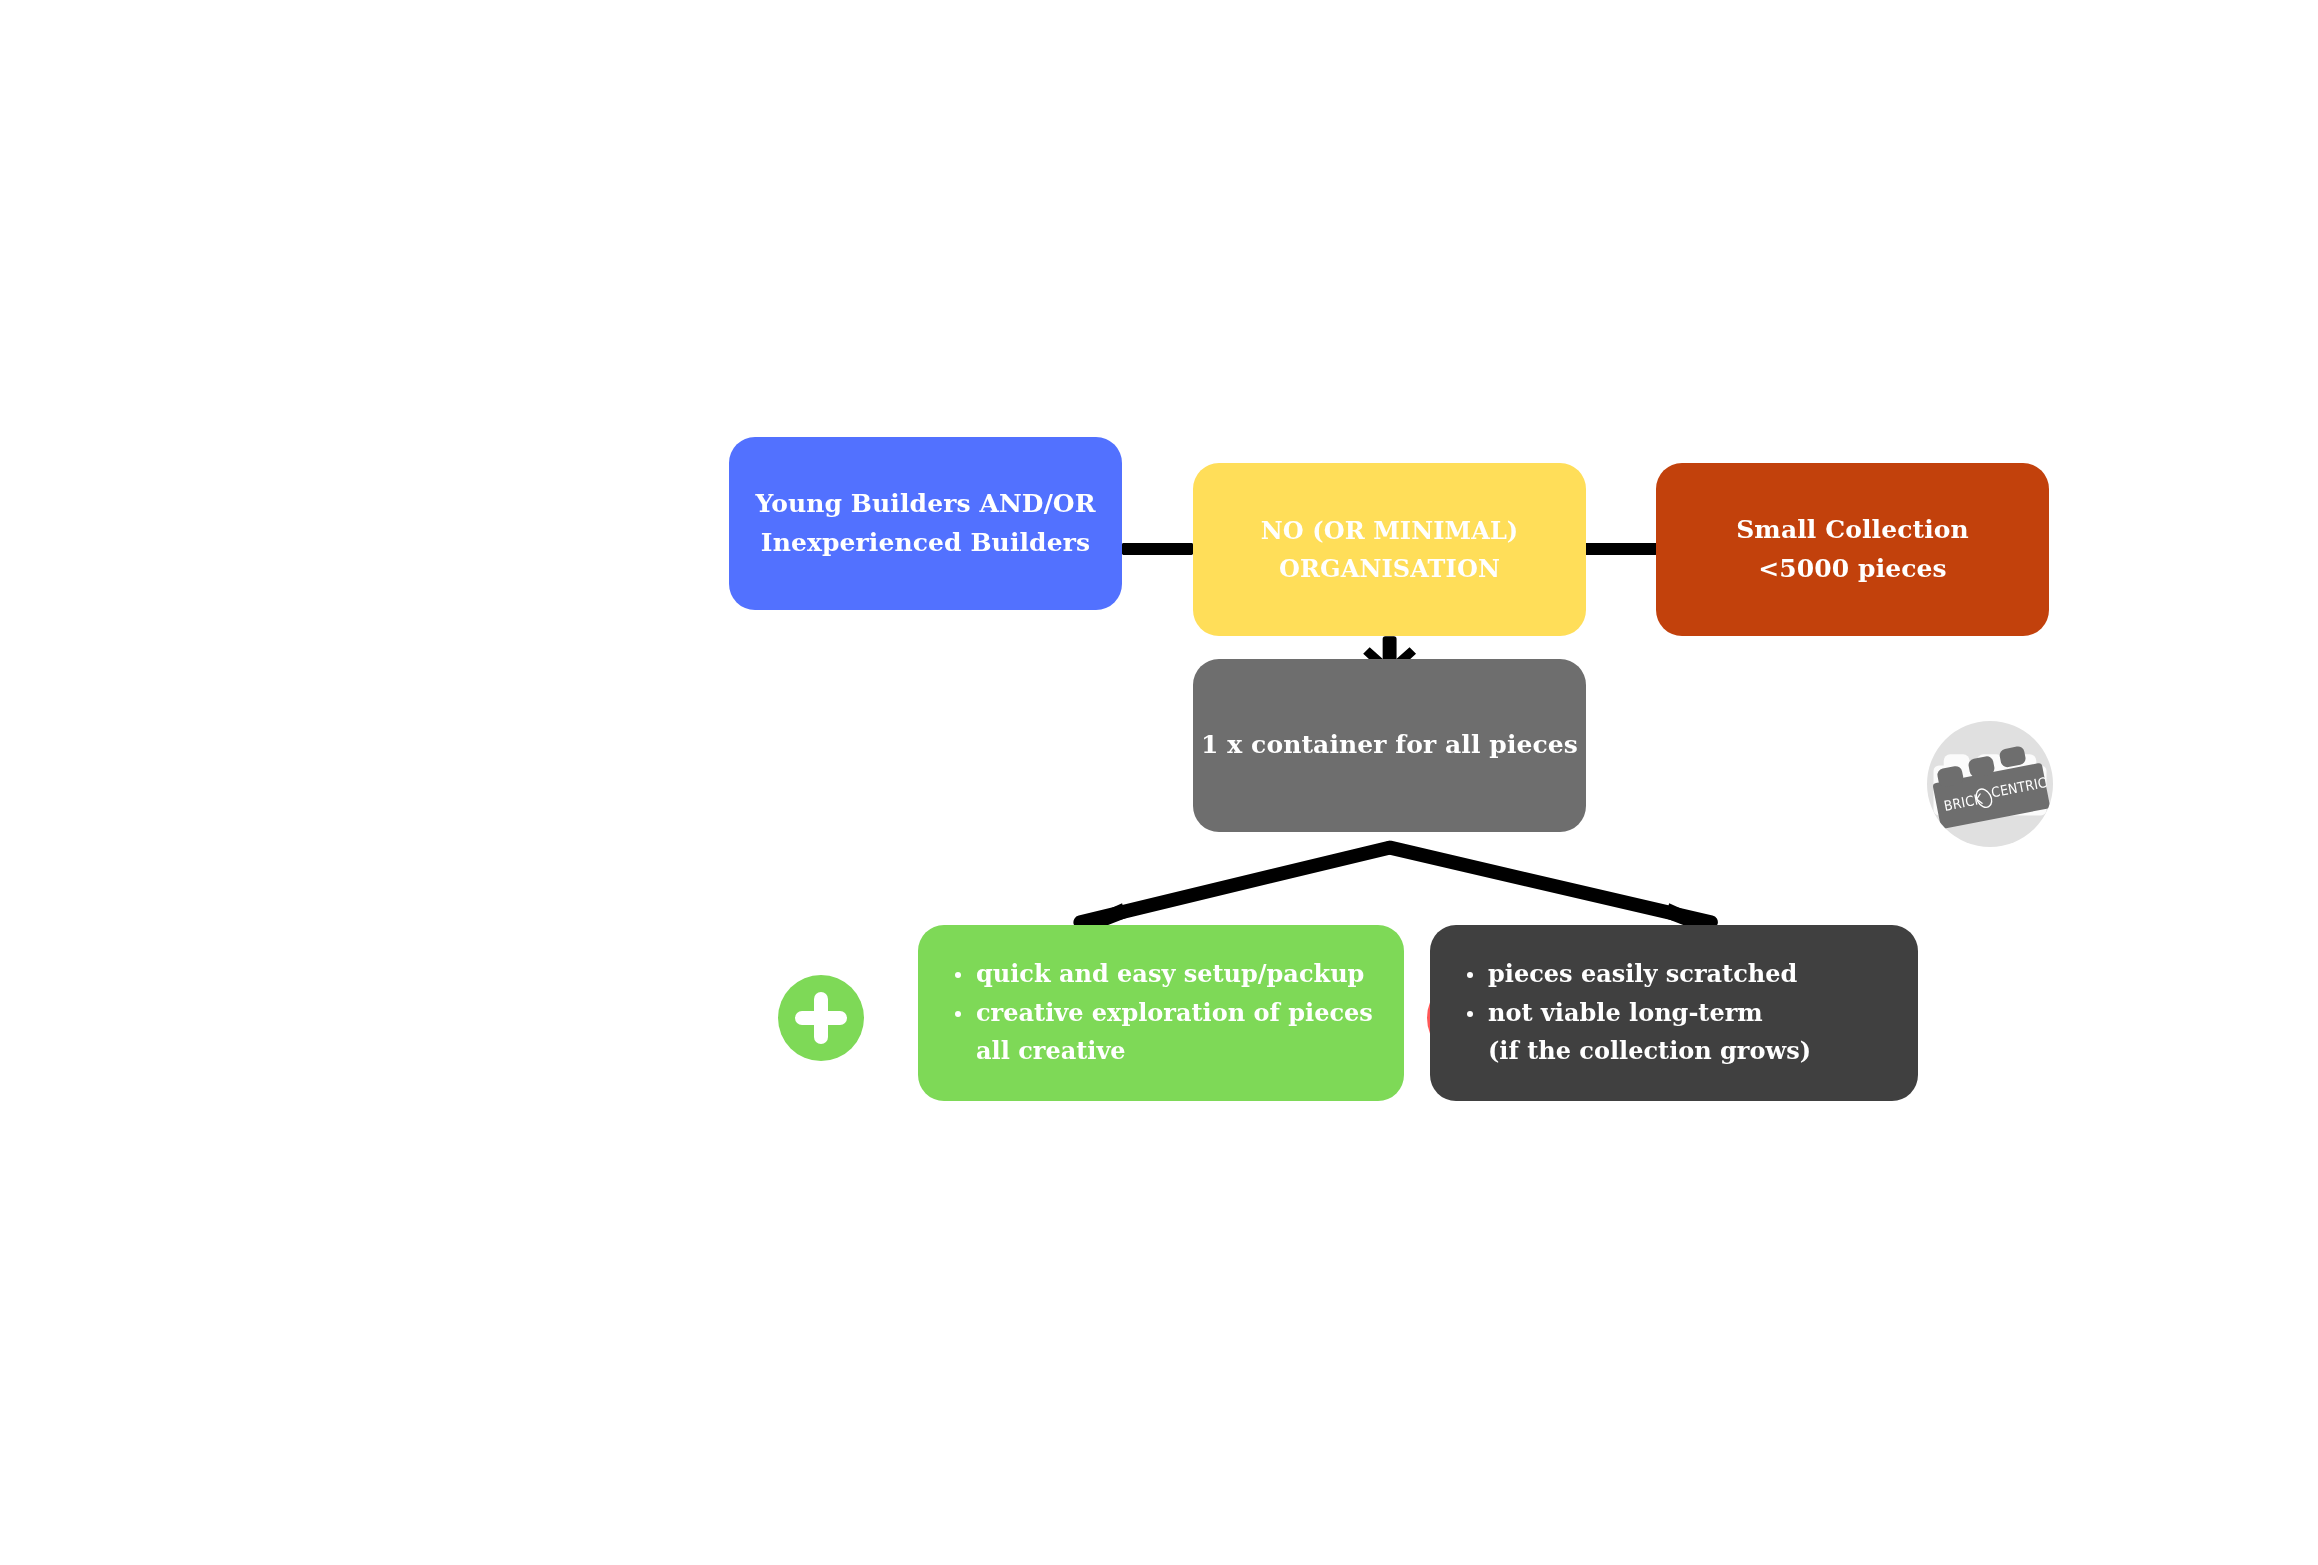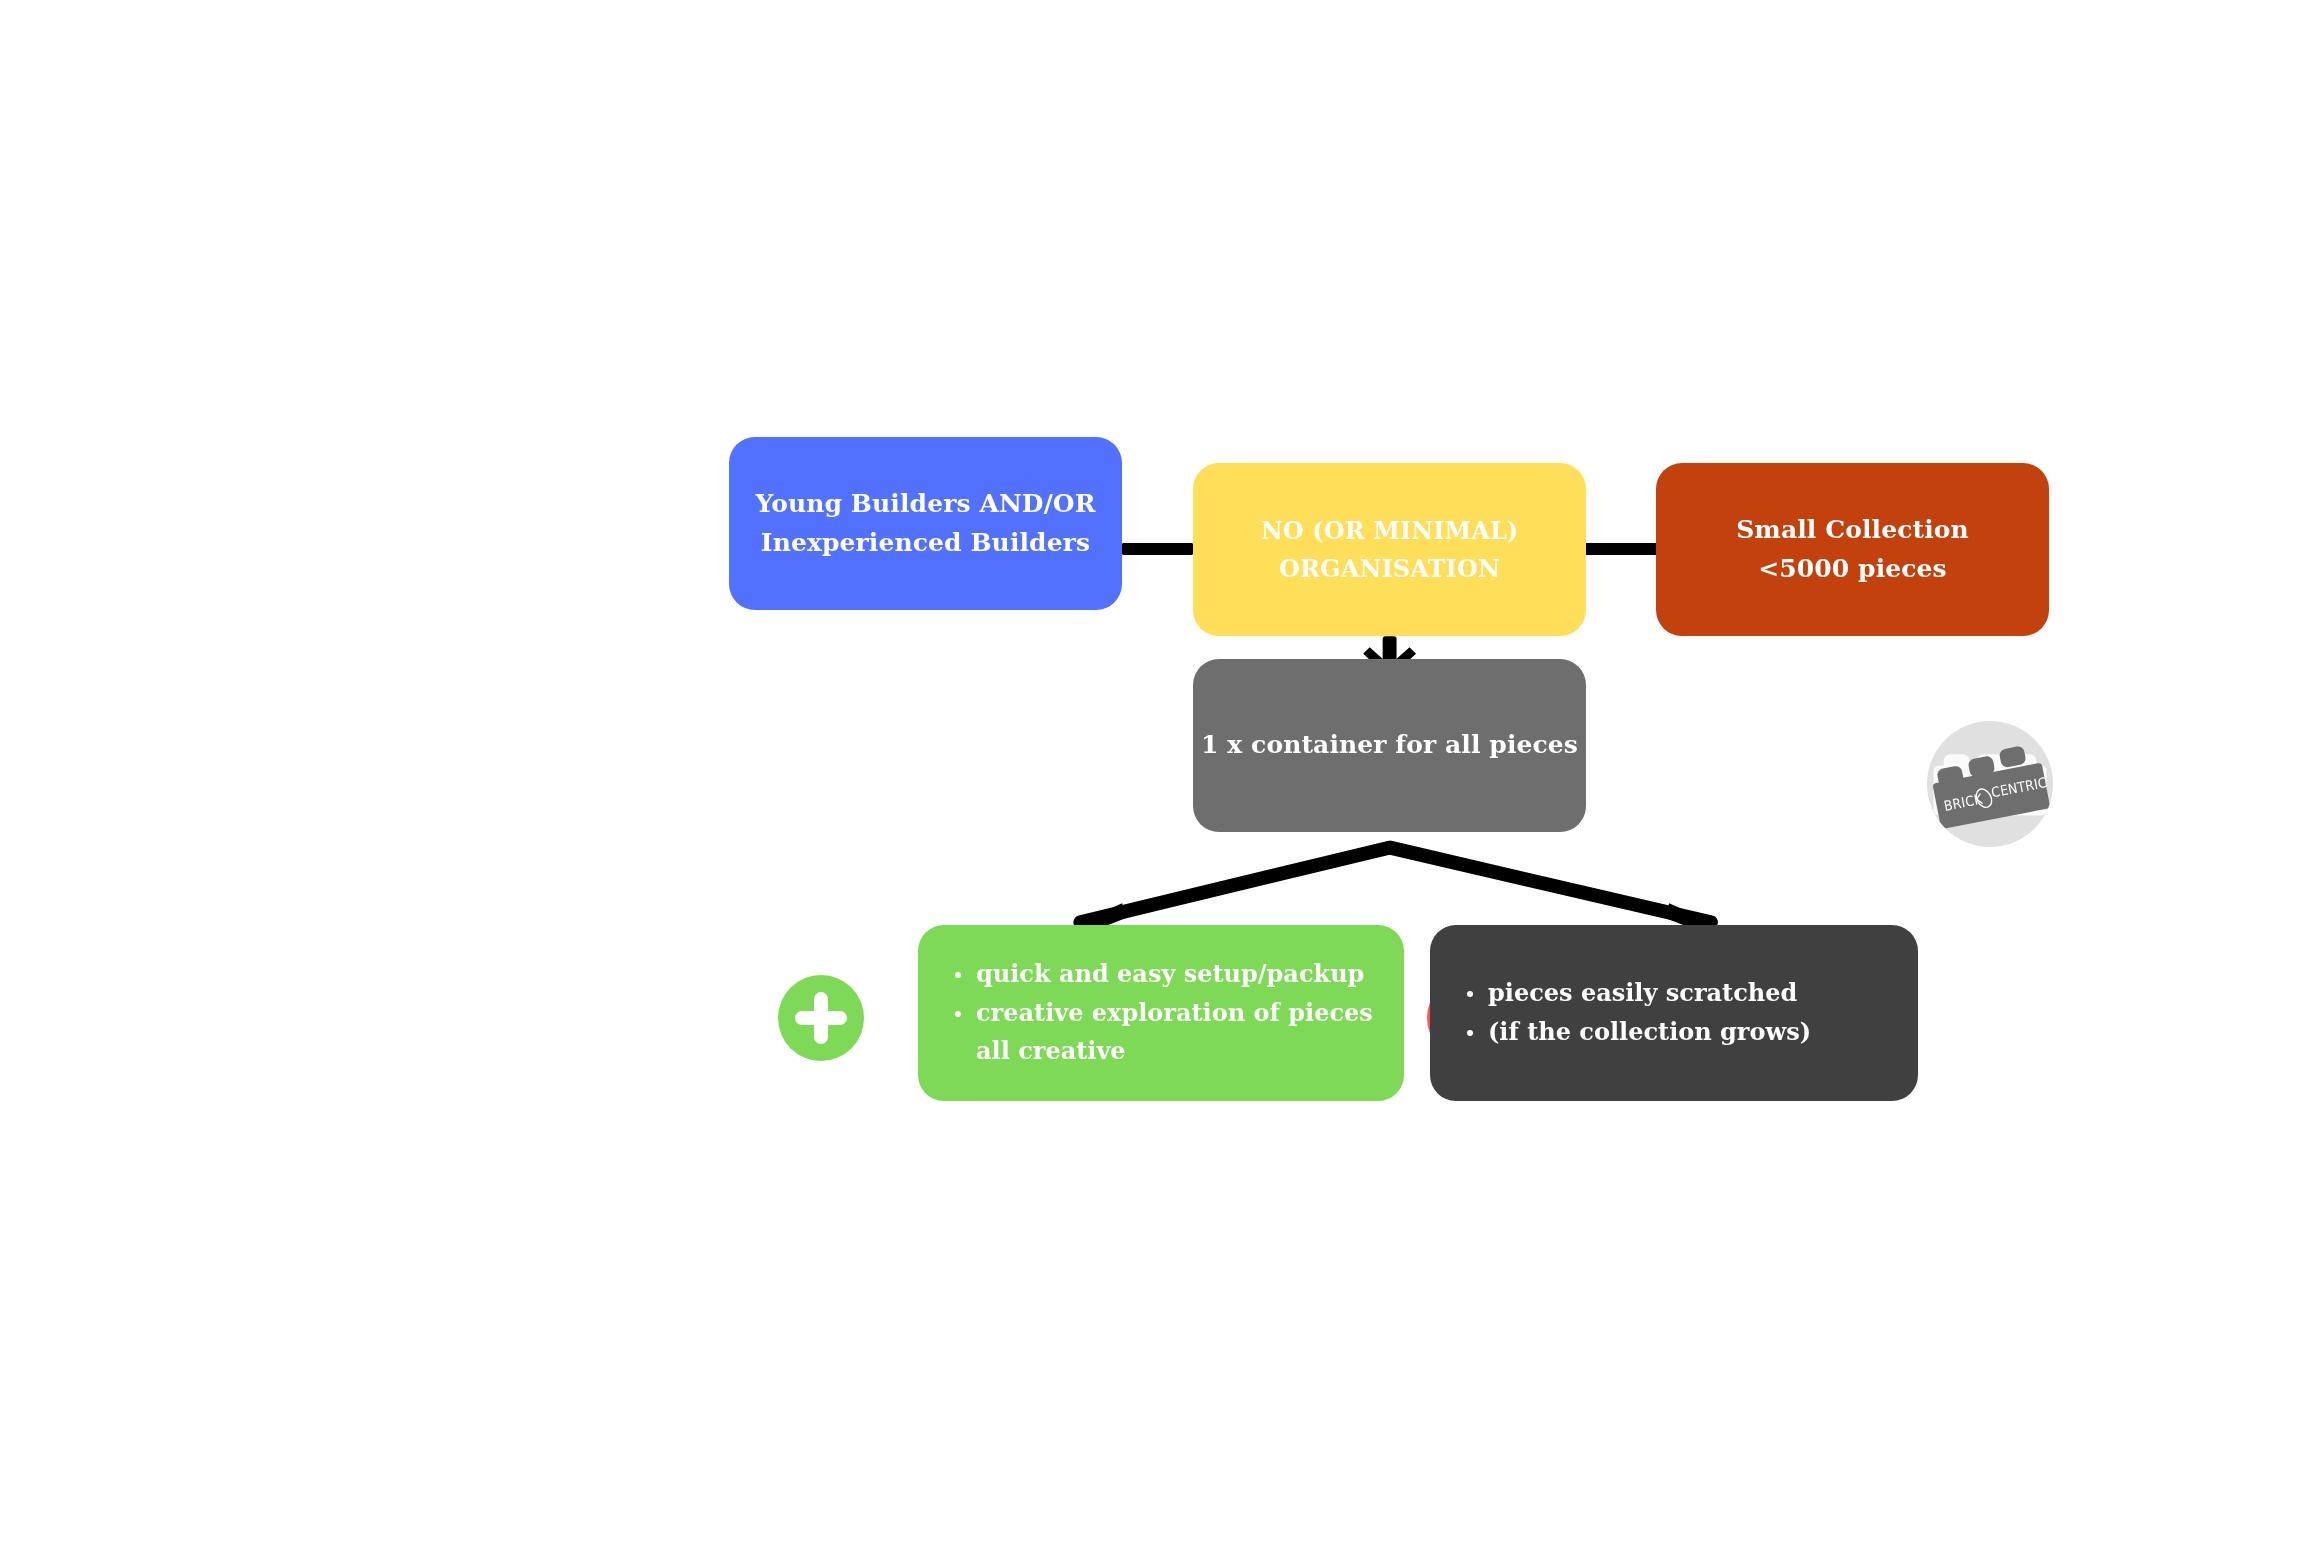--- a/index.html
+++ b/index.html
@@ -231,20 +231,21 @@
   </div>
 
   <div class="pn-box" id="box-cons">
     <ul>
       <li>
         <span class="bullet"></span>
         <span class="ln">pieces easily scratched</span>
       </li>
       <li>
         <span class="bullet"></span>
+        <span class="ln">not viable long-term</span>
         <span class="ln">(if the collection grows)</span>
       </li>
     </ul>
   </div>
 
   <div id="logo-badge">
     <svg width="126" height="126" viewBox="0 0 272 272" xmlns="http://www.w3.org/2000/svg">
 
       <g opacity="0.85" fill="#FFFFFF">
         <rect x="14" y="96" width="244" height="108" rx="12"></rect>

